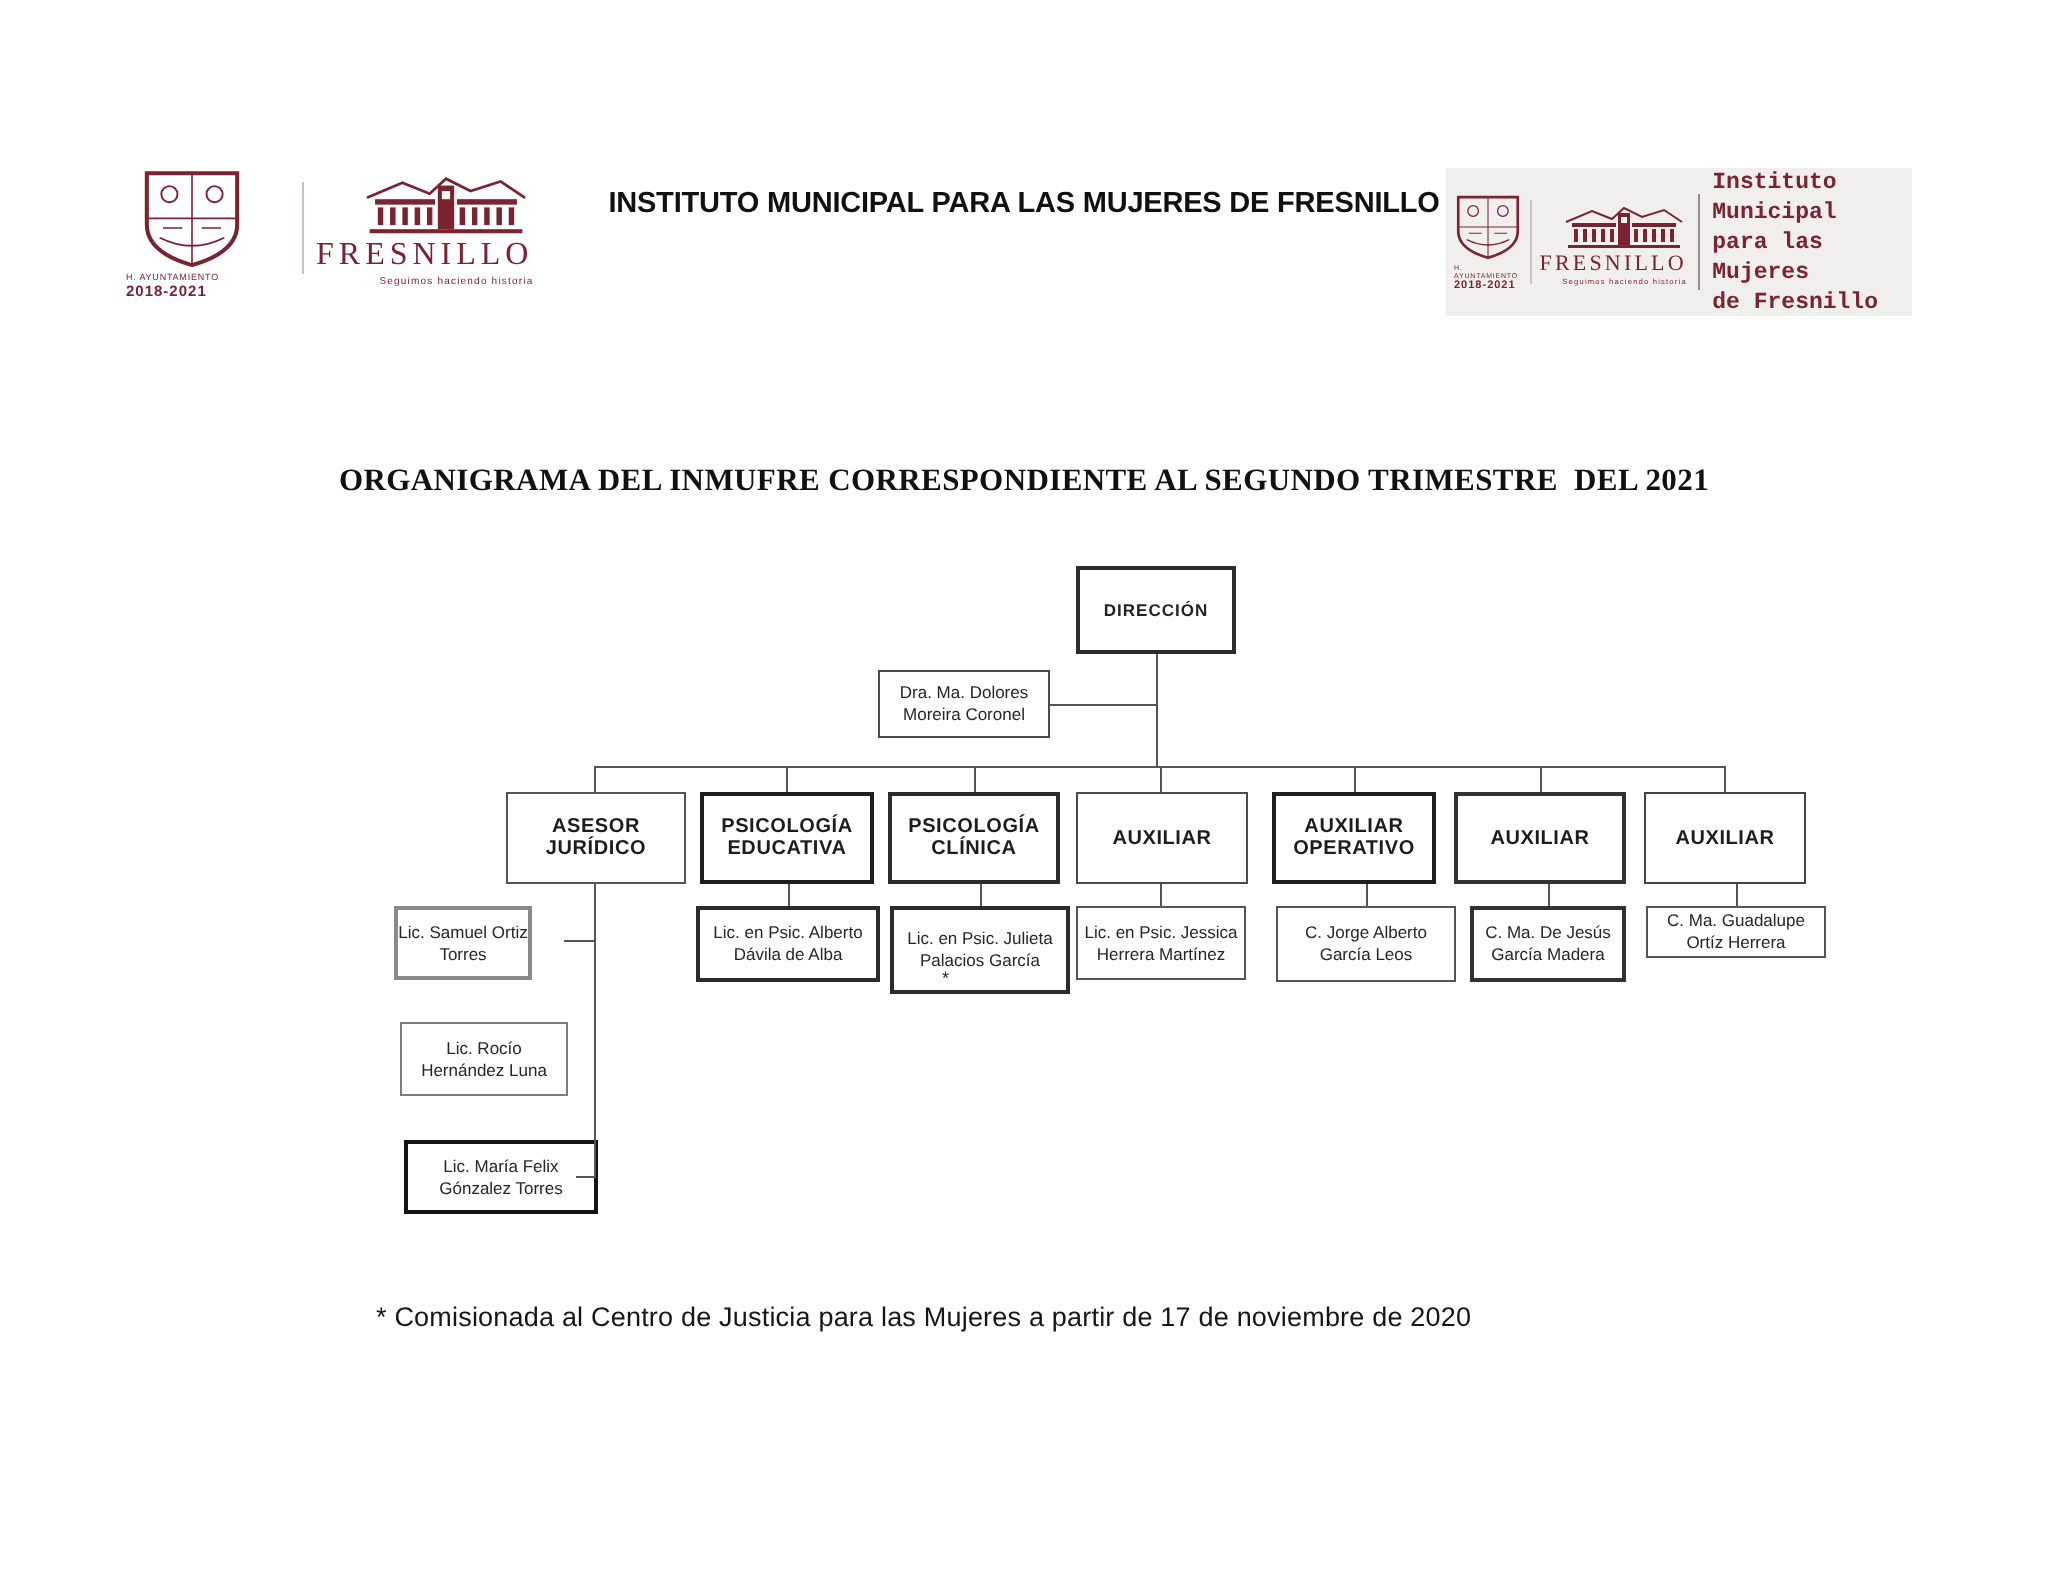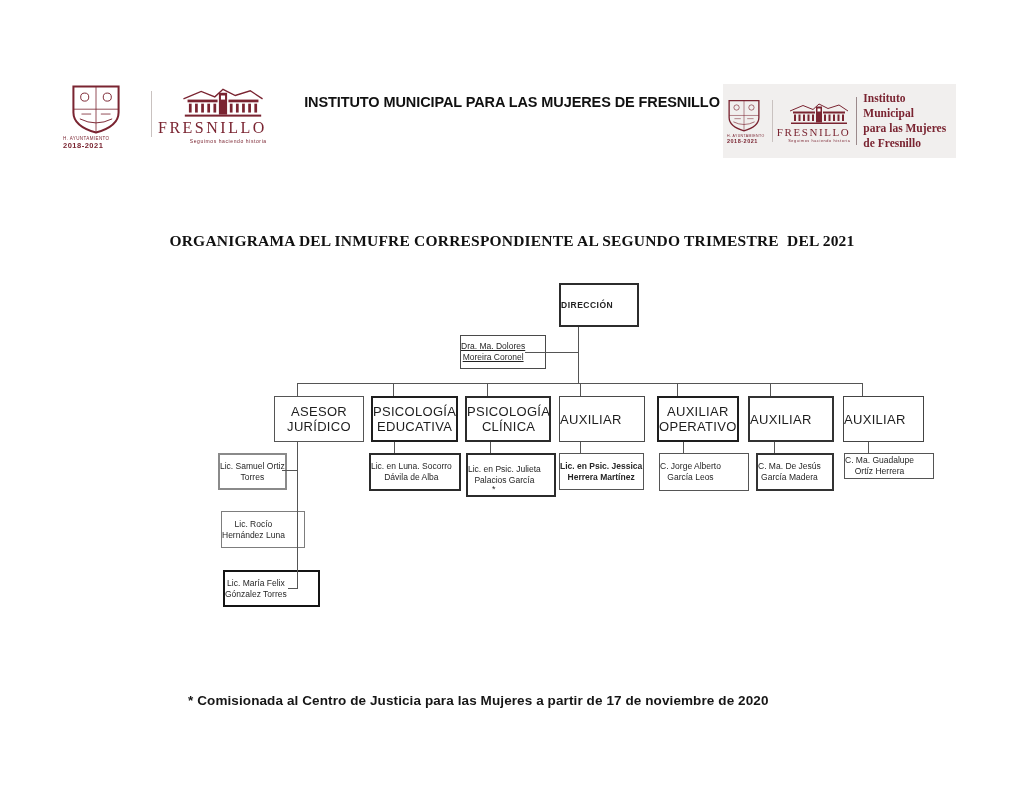--- a/index.html
+++ b/index.html
@@ -21,45 +21,45 @@
   .h-sub{font-size:13.5px;color:#1c1c1c;margin-top:2px;}
 
   #logo-right{left:723px;top:84px;width:233px;height:74px;background:#f1efee;display:flex;align-items:center;padding:2px 4px;box-sizing:border-box;}
   #logo-right .sealblk{width:44px;}
   #logo-right .seal-cap{font-size:3.5px;}
   #logo-right .seal-years{font-size:5.5px;}
   #logo-right .vdiv{height:42px;margin:0 4px;}
   #logo-right .brand{font-size:11px;letter-spacing:1.6px;}
   #logo-right .tag{font-size:3.8px;}
   .vdiv2{width:1px;height:48px;background:#9b8a8c;margin:0 6px 0 6px;}
-  .orgname{font-family:Liberation Serif, serif;font-weight:bold;color:#7a2431;font-size:11.5px;line-height:15px;white-space:pre-line;}
+  .orgname{font-family:Liberation Mono, monospace;font-weight:bold;color:#7a2431;font-size:11.5px;line-height:15px;white-space:pre-line;}
 
   
   #chart-title{left:0;right:0;top:232px;text-align:center;font-family:"Liberation Serif",serif;font-weight:bold;font-size:15.5px;letter-spacing:.2px;color:#111;white-space:pre;}
 
   
-  .obox{position:absolute;background:#fff;display:flex;align-items:center;justify-content:flex-start;text-align:center;box-sizing:border-box;margin-left:21px;}
+  .obox{position:absolute;background:#fff;display:flex;align-items:center;justify-content:center;text-align:center;box-sizing:border-box;}
   .obox span{white-space:pre-line;display:block;}
-  .dept{font-weight:normal;font-size:13px;letter-spacing:.3px;color:#1d1d1d;}
+  .dept{font-weight:bold;font-size:10px;letter-spacing:.3px;color:#1d1d1d;}
   .pname{font-size:8.5px;color:#262626;line-height:11px;}
 
   #bx-direccion{left:538px;top:283px;width:80px;height:44px;border:2px solid #2c2c2c;font-weight:bold;font-size:8.5px;letter-spacing:.5px;}
-  #bx-dolores{left:439px;top:335px;width:86px;height:34px;border:1px solid #4a4a4a;text-decoration:underline;}
+  #bx-dolores{left:439px;top:335px;width:86px;height:34px;border:1px solid #4a4a4a;}
   #bx-asesor{left:253px;top:396px;width:90px;height:46px;border:1.5px solid #555;}
   #bx-educativa{left:350px;top:396px;width:87px;height:46px;border:2px solid #1e1e1e;}
   #bx-clinica{left:444px;top:396px;width:86px;height:46px;border:2px solid #2b2b2b;}
   #bx-auxiliar1{left:538px;top:396px;width:86px;height:46px;border:1px solid #4a4a4a;}
   #bx-operativo{left:636px;top:396px;width:82px;height:46px;border:2px solid #1e1e1e;}
   #bx-auxiliar3{left:727px;top:396px;width:86px;height:46px;border:2px solid #333;}
   #bx-auxiliar4{left:822px;top:396px;width:81px;height:46px;border:1.5px solid #444;}
   #bx-samuel{left:197px;top:453px;width:69px;height:37px;border:2px solid #8a8a8a;}
   #bx-socorro{left:348px;top:453px;width:92px;height:38px;border:2px solid #2b2b2b;}
   #bx-julieta{left:445px;top:453px;width:90px;height:44px;border:2px solid #2b2b2b;}
   #bx-julieta .mark{position:absolute;left:24px;bottom:1px;font-size:9px;color:#262626;}
-  #bx-jessica{left:538px;top:453px;width:85px;height:37px;border:1px solid #555;font-weight:bold;}
+  #bx-jessica{left:538px;top:453px;width:85px;height:37px;border:1px solid #555;}
   #bx-jorge{left:638px;top:453px;width:90px;height:38px;border:1px solid #555;}
   #bx-jesus{left:735px;top:453px;width:78px;height:38px;border:2px solid #333;}
   #bx-guadalupe{left:823px;top:453px;width:90px;height:26px;border:1px solid #555;}
   #bx-rocio{left:200px;top:511px;width:84px;height:37px;border:1px solid #7d7d7d;}
   #bx-mariafelix{left:202px;top:570px;width:97px;height:37px;border:2px solid #141414;}
 
   
   .conn{position:absolute;background:#555;}
   #ln-vdir{left:578px;top:327px;width:1px;height:56px;}
   #ln-hdolores{left:525px;top:352px;width:53px;height:1px;}
@@ -75,21 +75,21 @@
   #ln-hsamuel{left:282px;top:470px;width:15px;height:1px;}
   #ln-hfelix{left:288px;top:588px;width:10px;height:1px;}
   #st-socorro{left:394px;top:442px;width:1px;height:11px;}
   #st-julieta{left:490px;top:442px;width:1px;height:11px;}
   #st-jessica{left:580px;top:442px;width:1px;height:11px;}
   #st-jorge{left:683px;top:442px;width:1px;height:11px;}
   #st-jesus{left:774px;top:442px;width:1px;height:11px;}
   #st-guadalupe{left:868px;top:442px;width:1px;height:11px;}
 
   
-  #footnote{left:188px;top:651px;font-size:13.5px;font-weight:bold;color:#161616;letter-spacing:.1px;margin-top:42px;}
+  #footnote{left:188px;top:651px;font-size:13.5px;font-weight:normal;color:#161616;letter-spacing:.1px;}
 </style>
 </head>
 <body>
 
 <svg width="0" height="0" style="position:absolute">
   <symbol id="sym-seal" viewBox="0 0 64 62">
     <path d="M4 2 H60 V34 C60 48 46 55 32 59 C18 55 4 48 4 34 Z" fill="none" stroke="#7a2431" stroke-width="2.5"></path>
     <path d="M32 2 V59" stroke="#7a2431" stroke-width="1" fill="none"></path>
     <path d="M4 30 H60" stroke="#7a2431" stroke-width="1" fill="none"></path>
     <circle cx="18" cy="15" r="5" fill="none" stroke="#7a2431" stroke-width="1.2"></circle>
@@ -194,21 +194,21 @@
   </div>
 <div class="obox" id="bx-auxiliar4">
     <span class="dept">AUXILIAR</span>
   </div>
 
 <div class="obox" id="bx-samuel">
     <span class="pname">Lic. Samuel Ortiz
 Torres</span>
   </div>
 <div class="obox" id="bx-socorro">
-    <span class="pname">Lic. en Luna. Socorro
+    <span class="pname">Lic. en Psic. Alberto
 Dávila de Alba</span>
   </div>
 <div class="obox" id="bx-julieta">
     <span class="pname">Lic. en Psic. Julieta
 Palacios García</span>
     <span class="mark">*</span>
   </div>
 <div class="obox" id="bx-jessica">
     <span class="pname">Lic. en Psic. Jessica
 Herrera Martínez</span>

